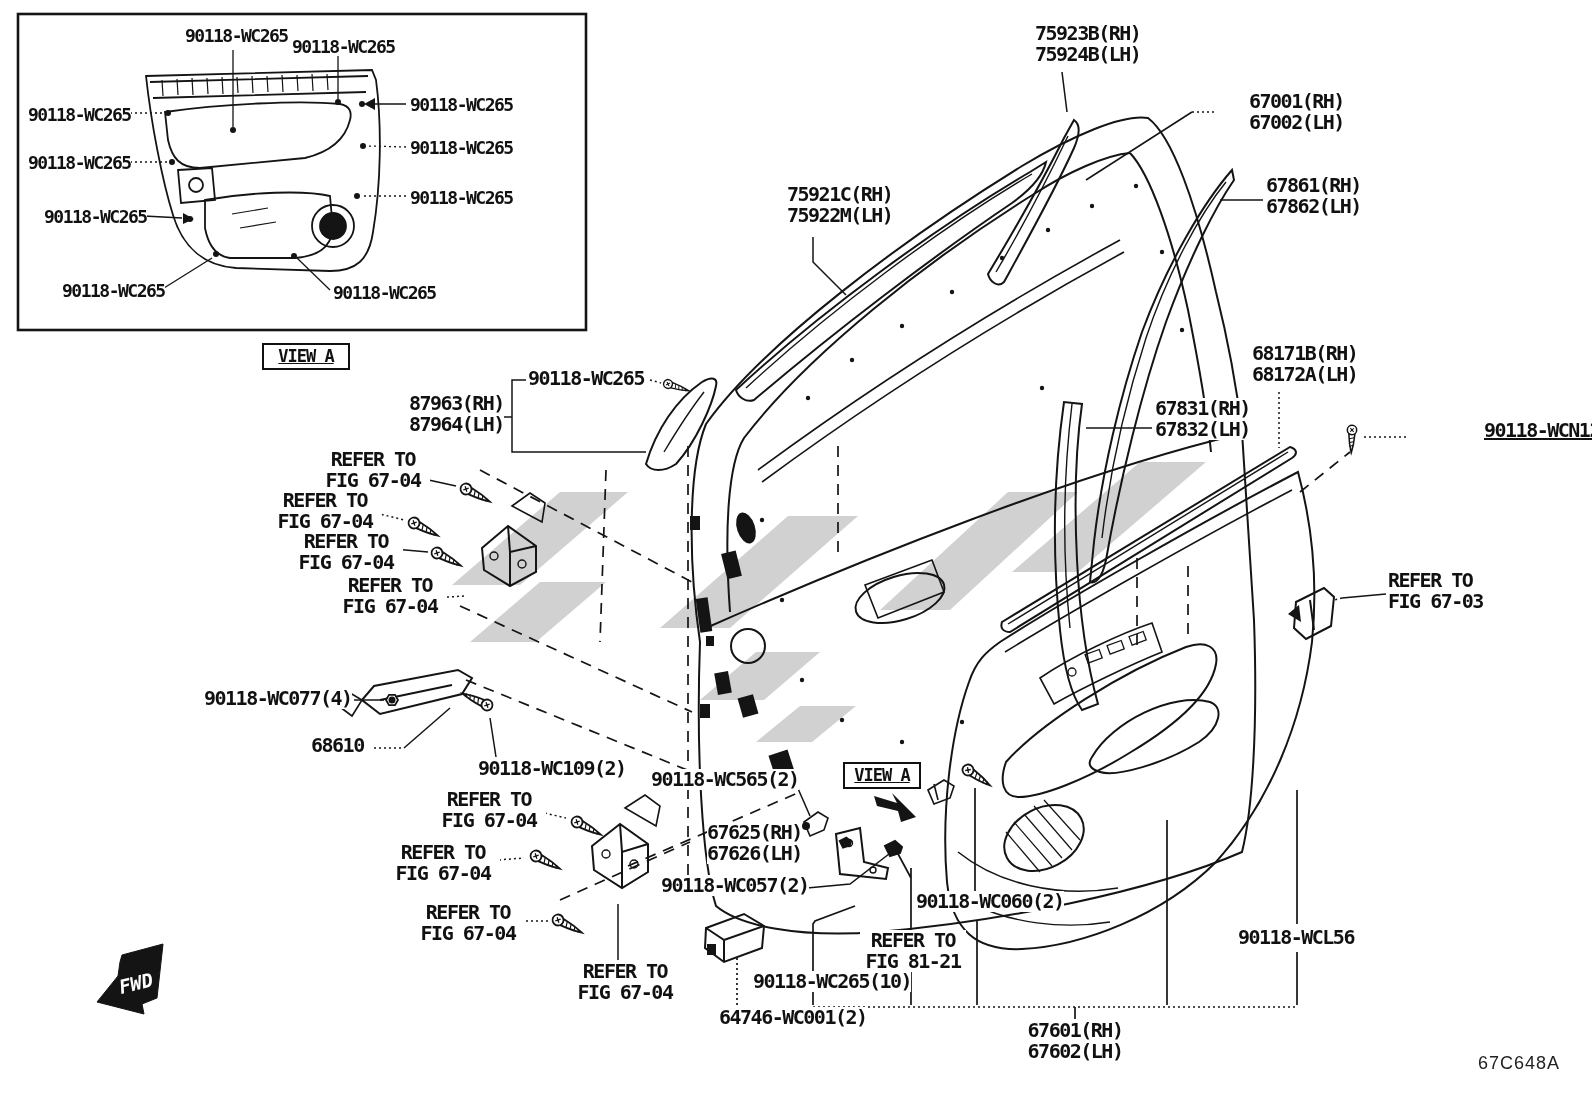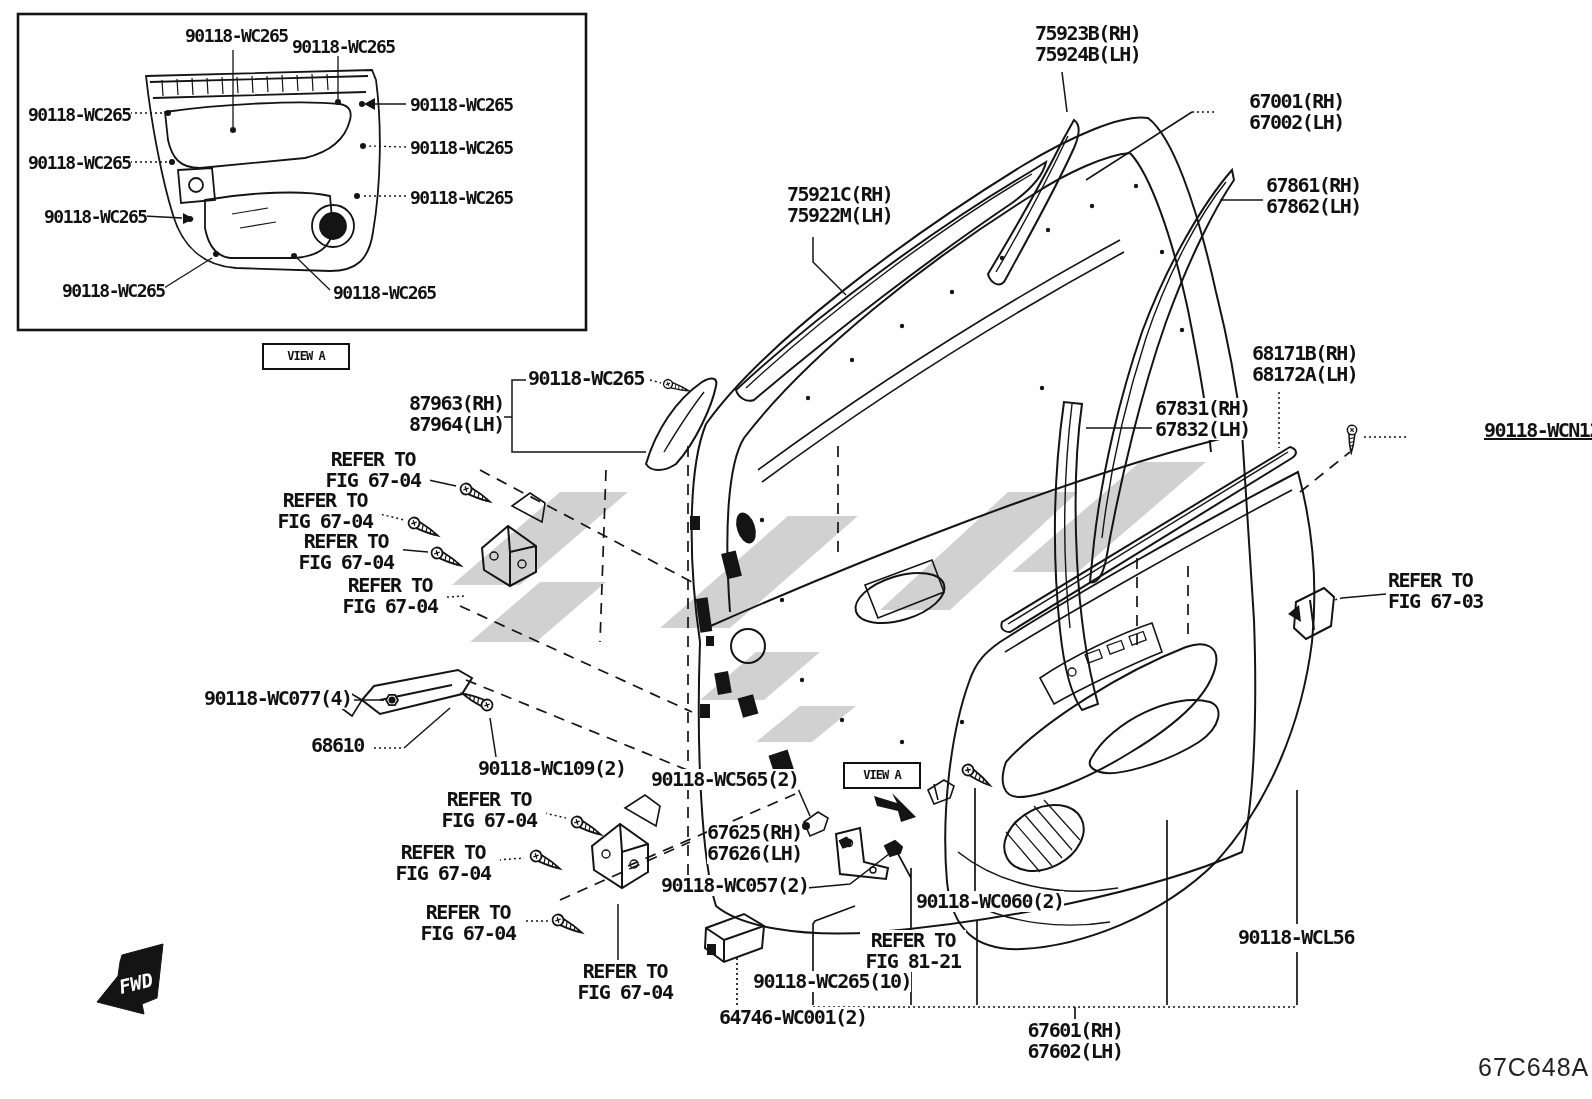--- a/index.html
+++ b/index.html
@@ -4,23 +4,23 @@
 <style>
   html,body{margin:0;padding:0;background:#ffffff;}
   #stage{position:relative;width:1592px;height:1099px;background:#fff;overflow:hidden;
          font-family:"DejaVu Sans Mono", monospace;color:#111;}
   svg{position:absolute;left:0;top:0;}
   .lbl{position:absolute;font-weight:bold;font-size:20px;line-height:21px;
        letter-spacing:-1.5px;white-space:pre;background:#fff;color:#111;z-index:5;}
   .lbl.small{font-size:18px;line-height:19px;}
   .lbl.ctr{text-align:center;}
   .viewbox{position:absolute;border:2px solid #111;background:#fff;font-weight:bold;
-           font-size:12px;letter-spacing:-1px;text-align:center;line-height:22px;z-index:5;
-           box-shadow:0 0 0 1px #fff inset;}
-  .code{position:absolute;font-family:"Liberation Sans", sans-serif;font-size:25px;
+           font-size:17px;letter-spacing:-1px;text-align:center;line-height:22px;z-index:5;
+           box-shadow:0 0 0 1px #fff inset;text-decoration:underline;}
+  .code{position:absolute;font-family:"Liberation Sans", sans-serif;font-size:18px;
         color:#222;letter-spacing:1px;z-index:5;}
 </style>
 </head>
 <body>
 
 <div id="stage">
 
 <svg width="1592" height="1099" viewBox="0 0 1592 1099">
   <defs>
     <g id="scr" stroke="#141414" stroke-width="1.8" fill="#fff">

